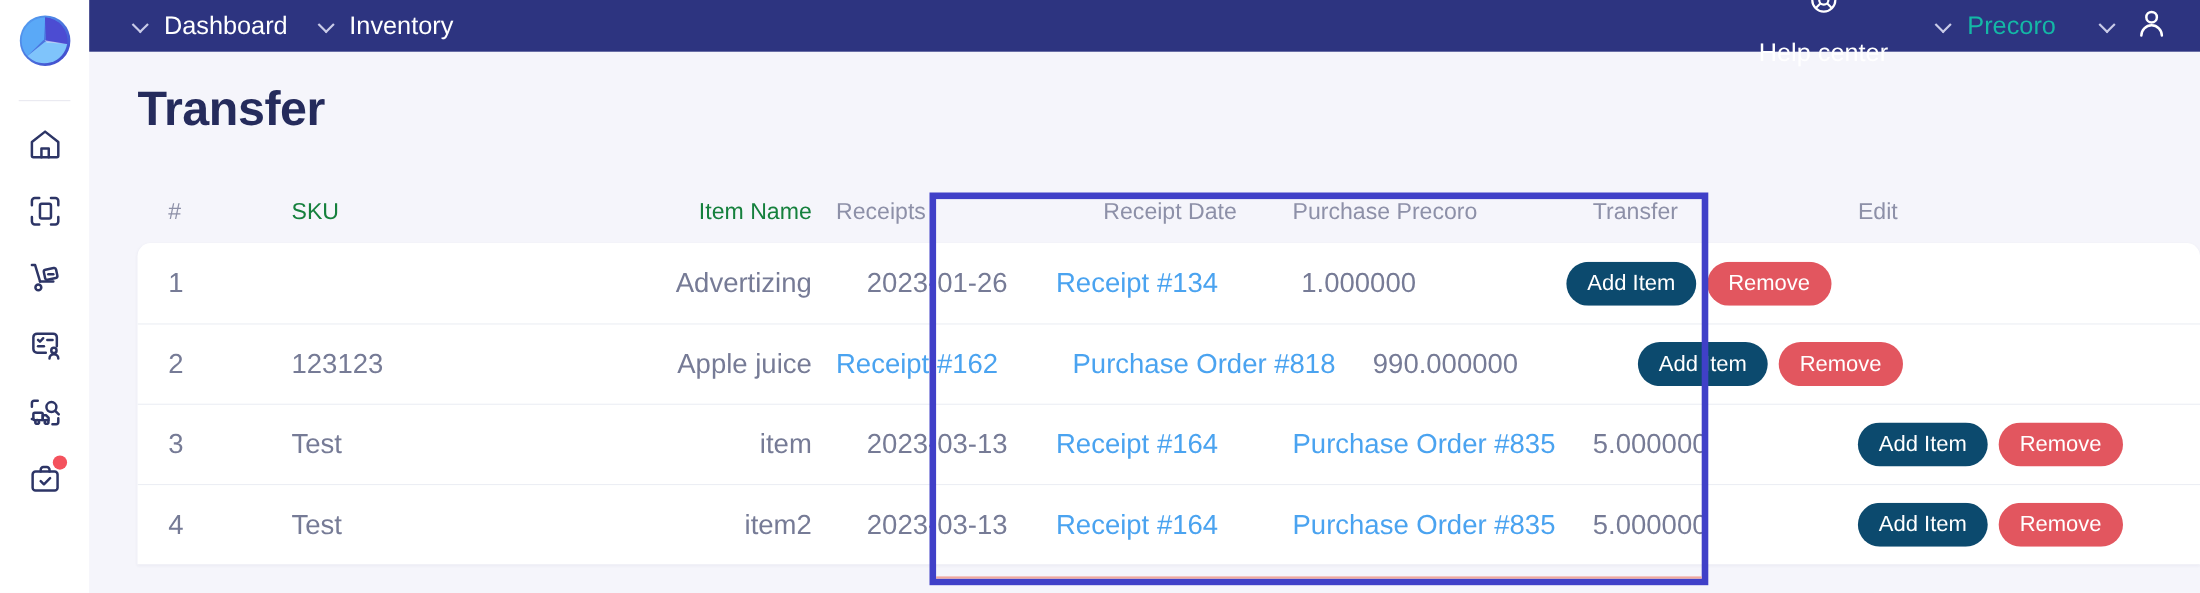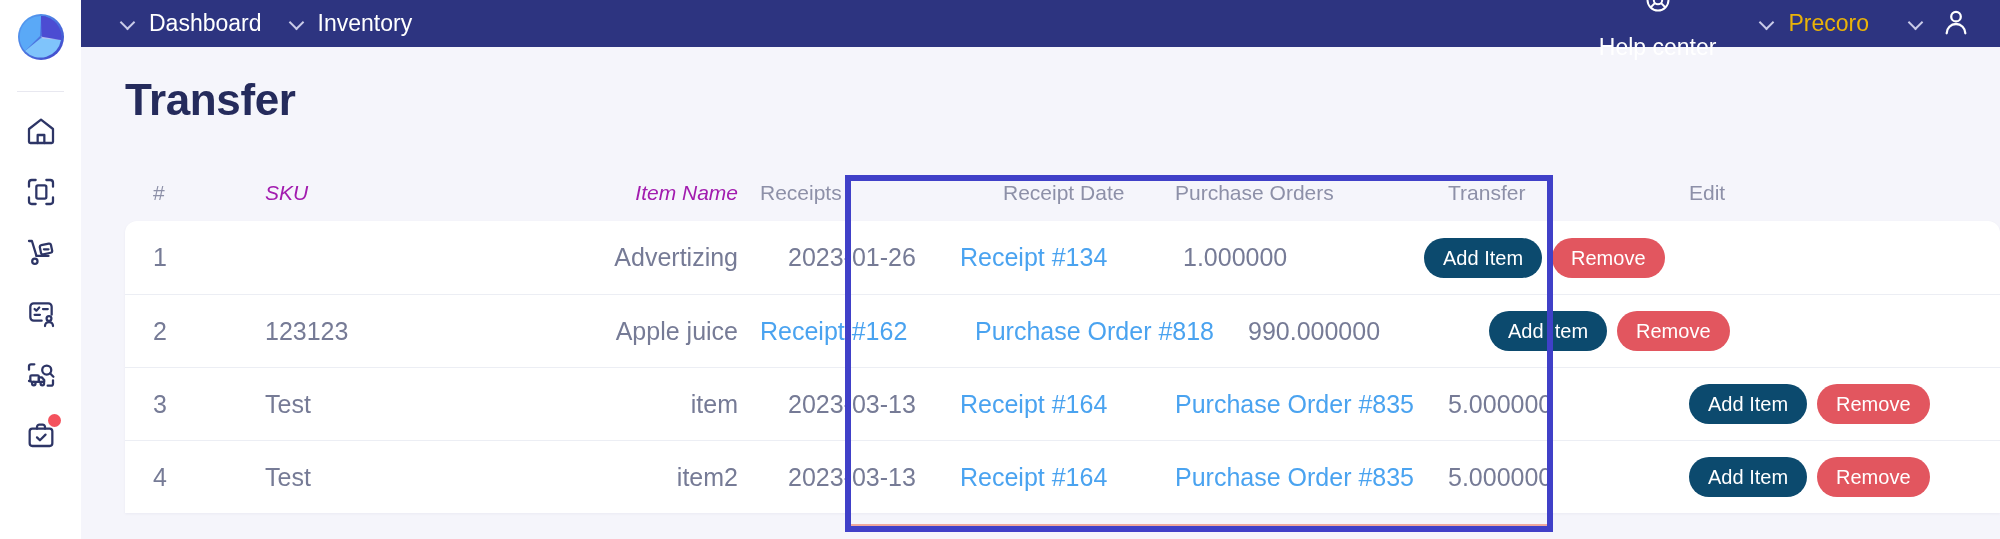--- a/index.html
+++ b/index.html
@@ -81,21 +81,21 @@
     color: #ffffff;
     font-size: 23px;
     cursor: pointer;
     margin-right: 44px;
     flex-direction: column;
   }
   .account {
     display: flex;
     align-items: center;
     gap: 13px;
-    color: #eab308;
+    color: #14b8a6;
     font-size: 23px;
     cursor: pointer;
     margin-right: 40px;
   }
   .avatar-btn {
     display: flex;
     align-items: center;
     gap: 16px;
     cursor: pointer;
   }
@@ -182,21 +182,21 @@
     align-items: center;
     height: 56px;
     padding-left: 28px;
   }
   .th {
     font-size: 21px;
     color: #8d90a8;
     font-weight: 400;
     white-space: nowrap;
   }
-  .th.link { color: #a21caf; cursor: pointer; font-style: italic; }
+  .th.link { color: #15803d; cursor: pointer; }
 
   .tbody {
     background: #ffffff;
     border-radius: 12px 12px 0 0;
     box-shadow: 0 1px 3px rgba(40,40,90,0.05);
     overflow: hidden;
   }
   .tr {
     display: flex;
     align-items: center;
@@ -406,21 +406,21 @@
     <div class="page-title">Transfer</div>
 
     <div class="table-wrap">
 
       <div class="thead">
         <div class="th c-num">#</div>
         <div class="th c-sku link">SKU</div>
         <div class="th c-name link">Item Name</div>
         <div class="th c-rec">Receipts</div>
         <div class="th c-date">Receipt Date</div>
-        <div class="th c-po">Purchase Orders</div>
+        <div class="th c-po">Purchase Precoro</div>
         <div class="th c-tr">Transfer</div>
         <div class="th c-edit">Edit</div>
       </div>
 
       <div class="tbody">
 
         <div class="tr">
           <div class="td c-num">1</div>
           <div class="td c-sku"></div>
           <div class="td c-name">Advertizing</div>

